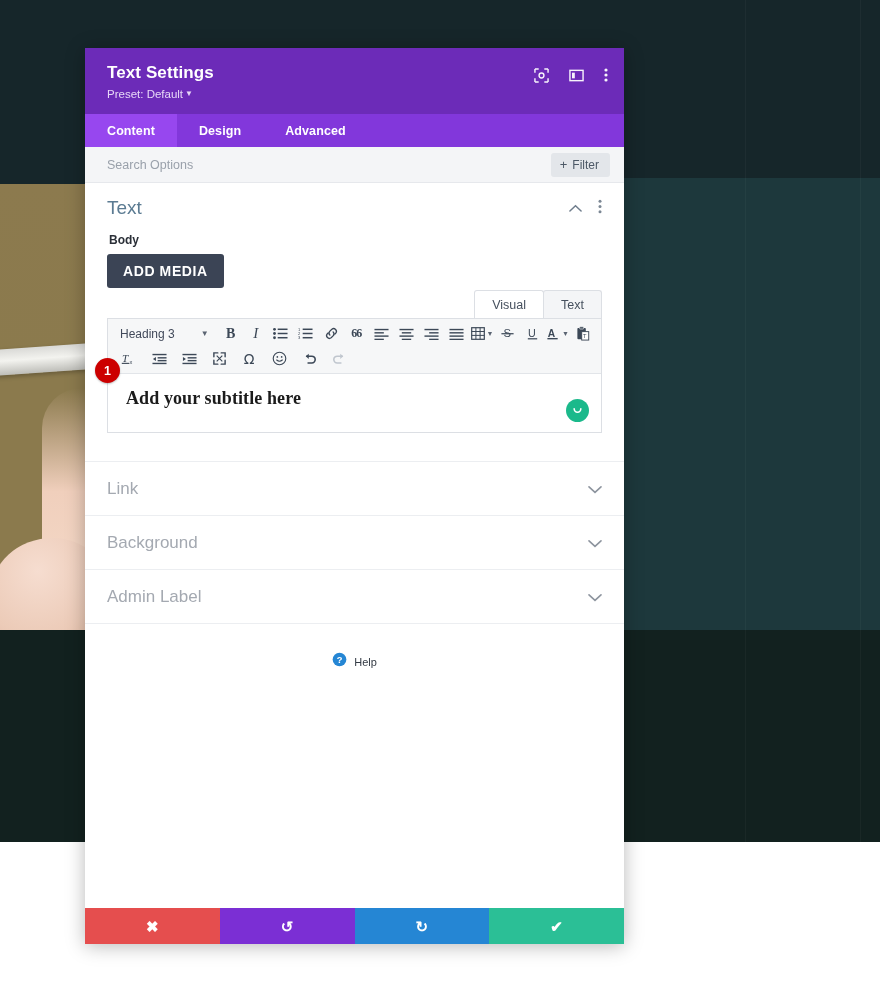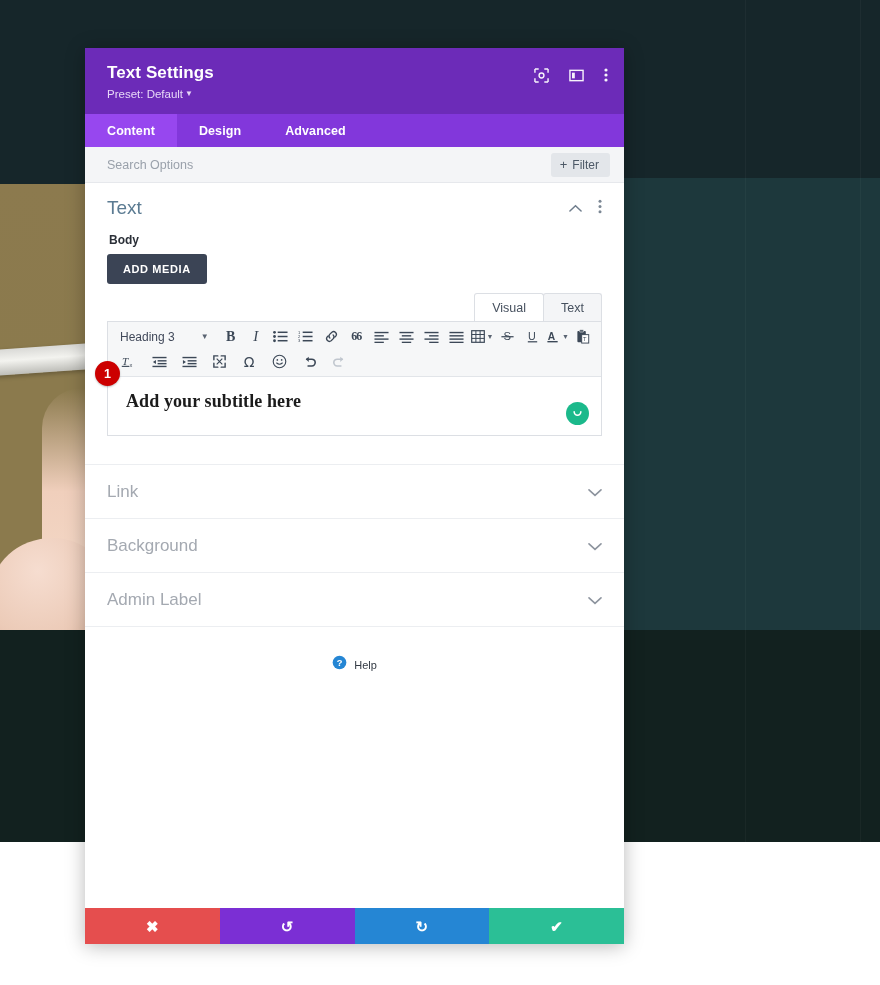--- a/index.html
+++ b/index.html
@@ -182,35 +182,35 @@
     font-size: 12px;
     color: #2b3038;
     font-weight: bold;
     margin: 6px 0 7px 2px;
   }
 
   .addmedia {
     display: inline-block;
     background: #3b4455;
     color: #ffffff;
-    font-size: 11px;
+    font-size: 14px;
     font-weight: bold;
     letter-spacing: .6px;
     padding: 9px 16px;
     border-radius: 3px;
     cursor: pointer;
     margin-bottom: -1px;
   }
 
   
   .editor-top {
     display: flex;
     align-items: flex-end;
     justify-content: space-between;
-    margin-top: 10px;
+    margin-top: 3px;
   }
   .vt-tabs { display: flex; gap: 0; }
   .vt-tab {
     font-size: 12.5px;
     color: #46505e;
     background: #f4f5f7;
     border: 1px solid #dcdfe4;
     border-bottom: none;
     padding: 7px 17px 6px 17px;
     cursor: pointer;

